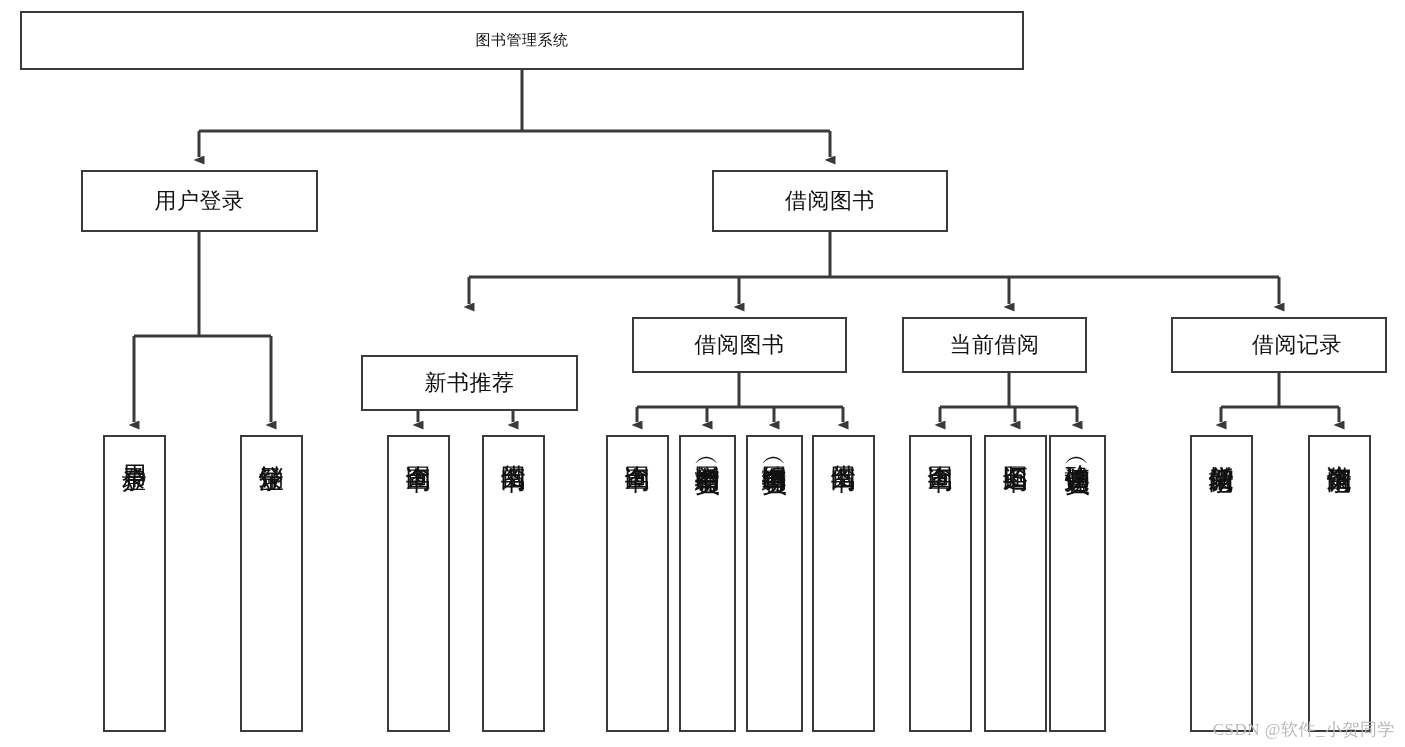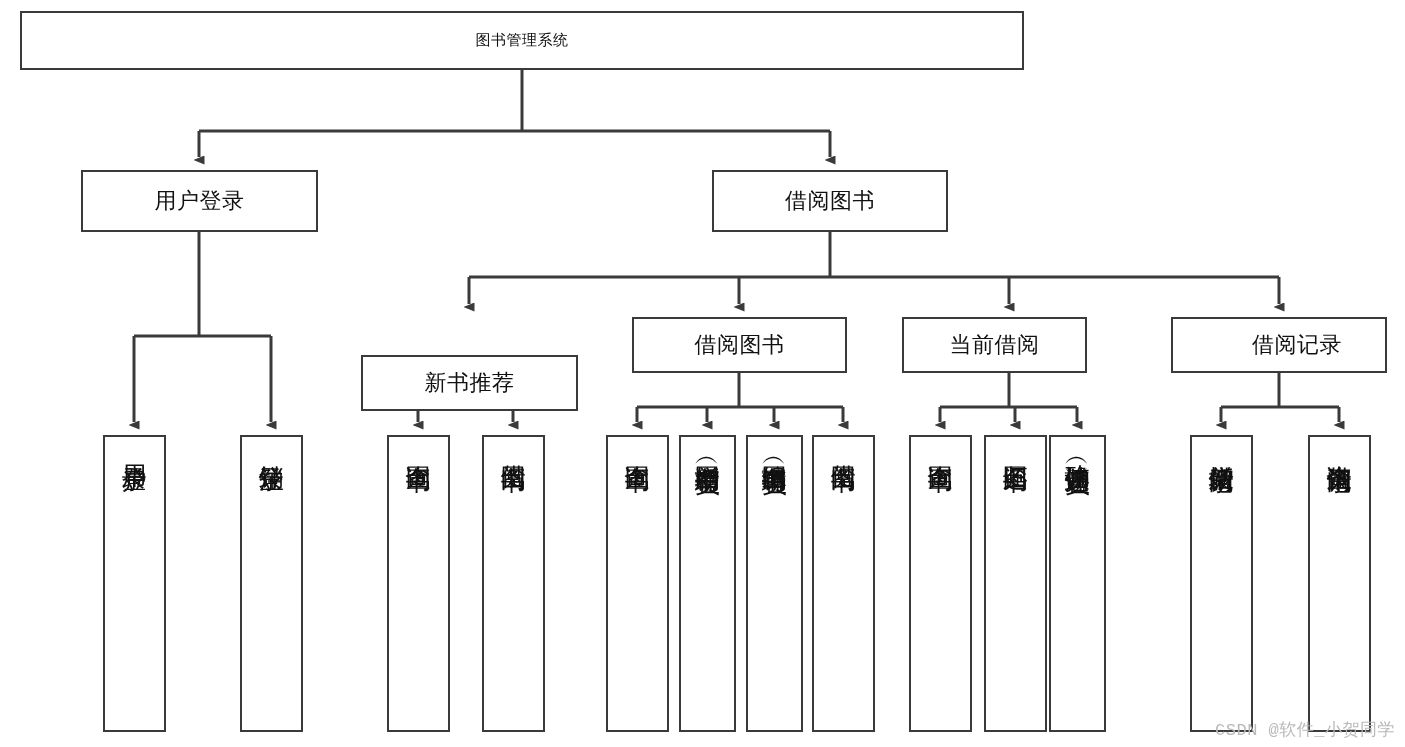--- a/index.html
+++ b/index.html
@@ -70,21 +70,21 @@
   
   #watermark{
     position:absolute;
     right:10px;
     bottom:6px;
     font-size:17px;
     color:#b9b9b9;
     letter-spacing:0.5px;
     z-index:5;
     white-space:nowrap;
-    font-family:Liberation Mono, monospace;
+    font-family:Liberation Serif, serif;
   }
 </style>
 </head>
 <body>
 
 <div id="canvas">
 
   <svg id="connectors" viewBox="0 0 1405 747" width="1405" height="747" xmlns="http://www.w3.org/2000/svg">
     <defs>
       <marker id="arrowhead" markerWidth="9" markerHeight="11" refX="1.5" refY="5.5" orient="auto" markerUnits="userSpaceOnUse">

